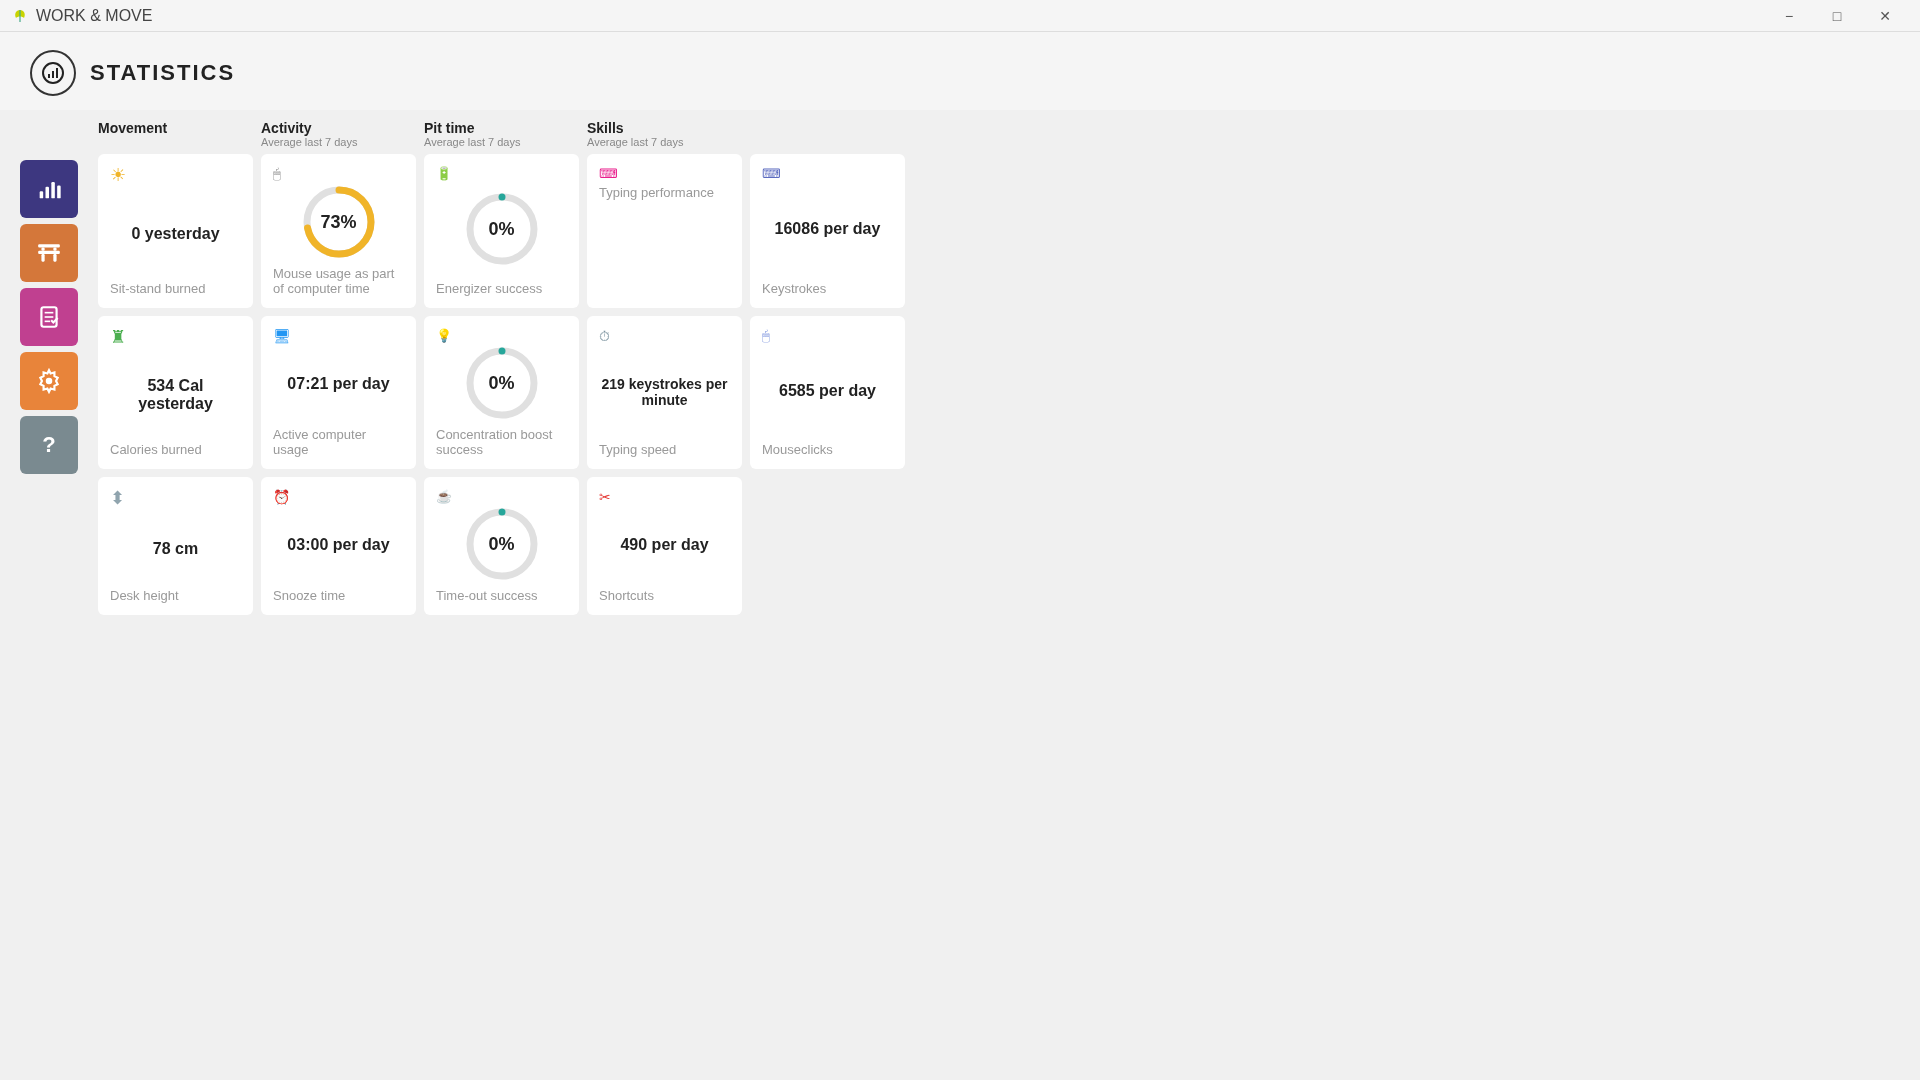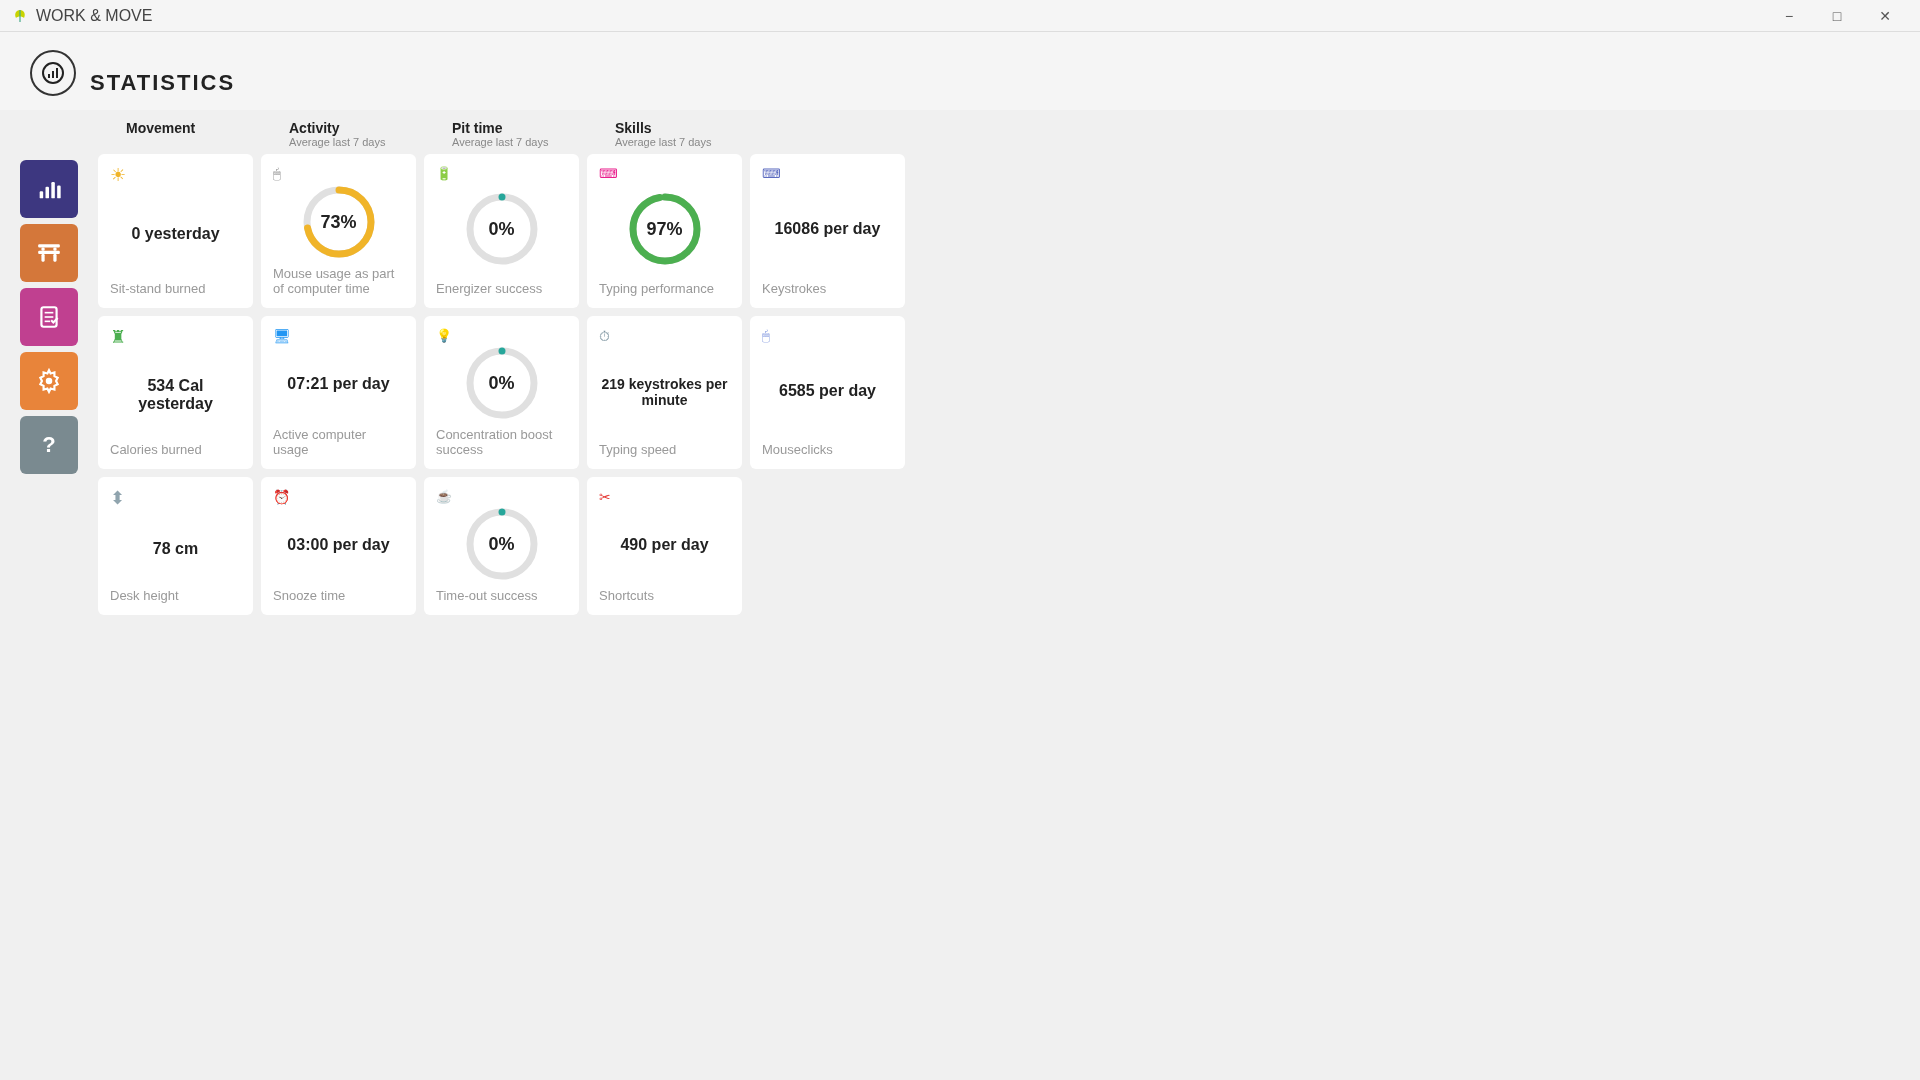--- a/index.html
+++ b/index.html
@@ -46,21 +46,21 @@
       cursor: pointer;
       font-size: 14px;
       color: #555;
       display: flex;
       align-items: center;
       justify-content: center;
     }
 
     .header {
       display: flex;
-      align-items: flex-end;
+      align-items: center;
       padding: 18px 30px 14px 30px;
       background: #f5f5f5;
       gap: 14px;
     }
     .header-icon {
       width: 46px;
       height: 46px;
       border: 2px solid #333;
       border-radius: 50%;
       display: flex;
@@ -234,21 +234,21 @@
         <path d="M12 2 L13.5 5 L17 4 L17 7.5 L20 9 L18.5 12 L20 15 L17 16.5 L17 20 L13.5 19 L12 22 L10.5 19 L7 20 L7 16.5 L4 15 L5.5 12 L4 9 L7 7.5 L7 4 L10.5 5 Z" fill="none" stroke="white" stroke-width="2"></path>
       </svg>
     </div>
     <div class="sidebar-item" style="background:#7a8a90;">
       <span style="color:white;font-size:22px;font-weight:bold;">?</span>
     </div>
   </div>
 
   <div class="stats-area">
 
-    <div style="display:flex; gap:8px; margin-bottom:6px; padding-left:0;margin-left:28px;">
+    <div style="display:flex; gap:8px; margin-bottom:6px; padding-left:0;">
       <div style="width:155px;">
         <div class="section-title">Movement</div>
       </div>
       <div style="width:155px;">
         <div class="section-title">Activity</div>
         <div class="section-subtitle">Average last 7 days</div>
       </div>
       <div style="width:155px;">
         <div class="section-title">Pit time</div>
         <div class="section-subtitle">Average last 7 days</div>
@@ -286,27 +286,20 @@
             <circle cx="40" cy="40" r="32" fill="none" stroke="#e0e0e0" stroke-width="7"></circle>
             <circle cx="40" cy="40" r="32" fill="none" stroke="#26a69a" stroke-width="7" stroke-dasharray="0 201" stroke-linecap="round"></circle>
           </svg>
           <span class="donut-text">0%</span>
         </div>
         <div class="card-label">Energizer success</div>
       </div>
 
       <div class="card" style="width:155px;">
         <span style="font-size:13px; color:#e91e8c;">⌨</span>
-        <div class="donut-wrapper">
-          <svg class="donut" width="80" height="80" viewBox="0 0 80 80">
-            <circle cx="40" cy="40" r="32" fill="none" stroke="#e0e0e0" stroke-width="7"></circle>
-            <circle cx="40" cy="40" r="32" fill="none" stroke="#4caf50" stroke-width="7" stroke-dasharray="195.4 6.7" stroke-linecap="round"></circle>
-          </svg>
-          <span class="donut-text">97%</span>
-        </div>
         <div class="card-label">Typing performance</div>
       </div>
 
       <div class="card" style="width:155px;">
         <span style="font-size:13px; color:#5c6bc0;">⌨</span>
         <div class="card-value">16086 per day</div>
         <div class="card-label">Keystrokes</div>
       </div>
     </div>
 

